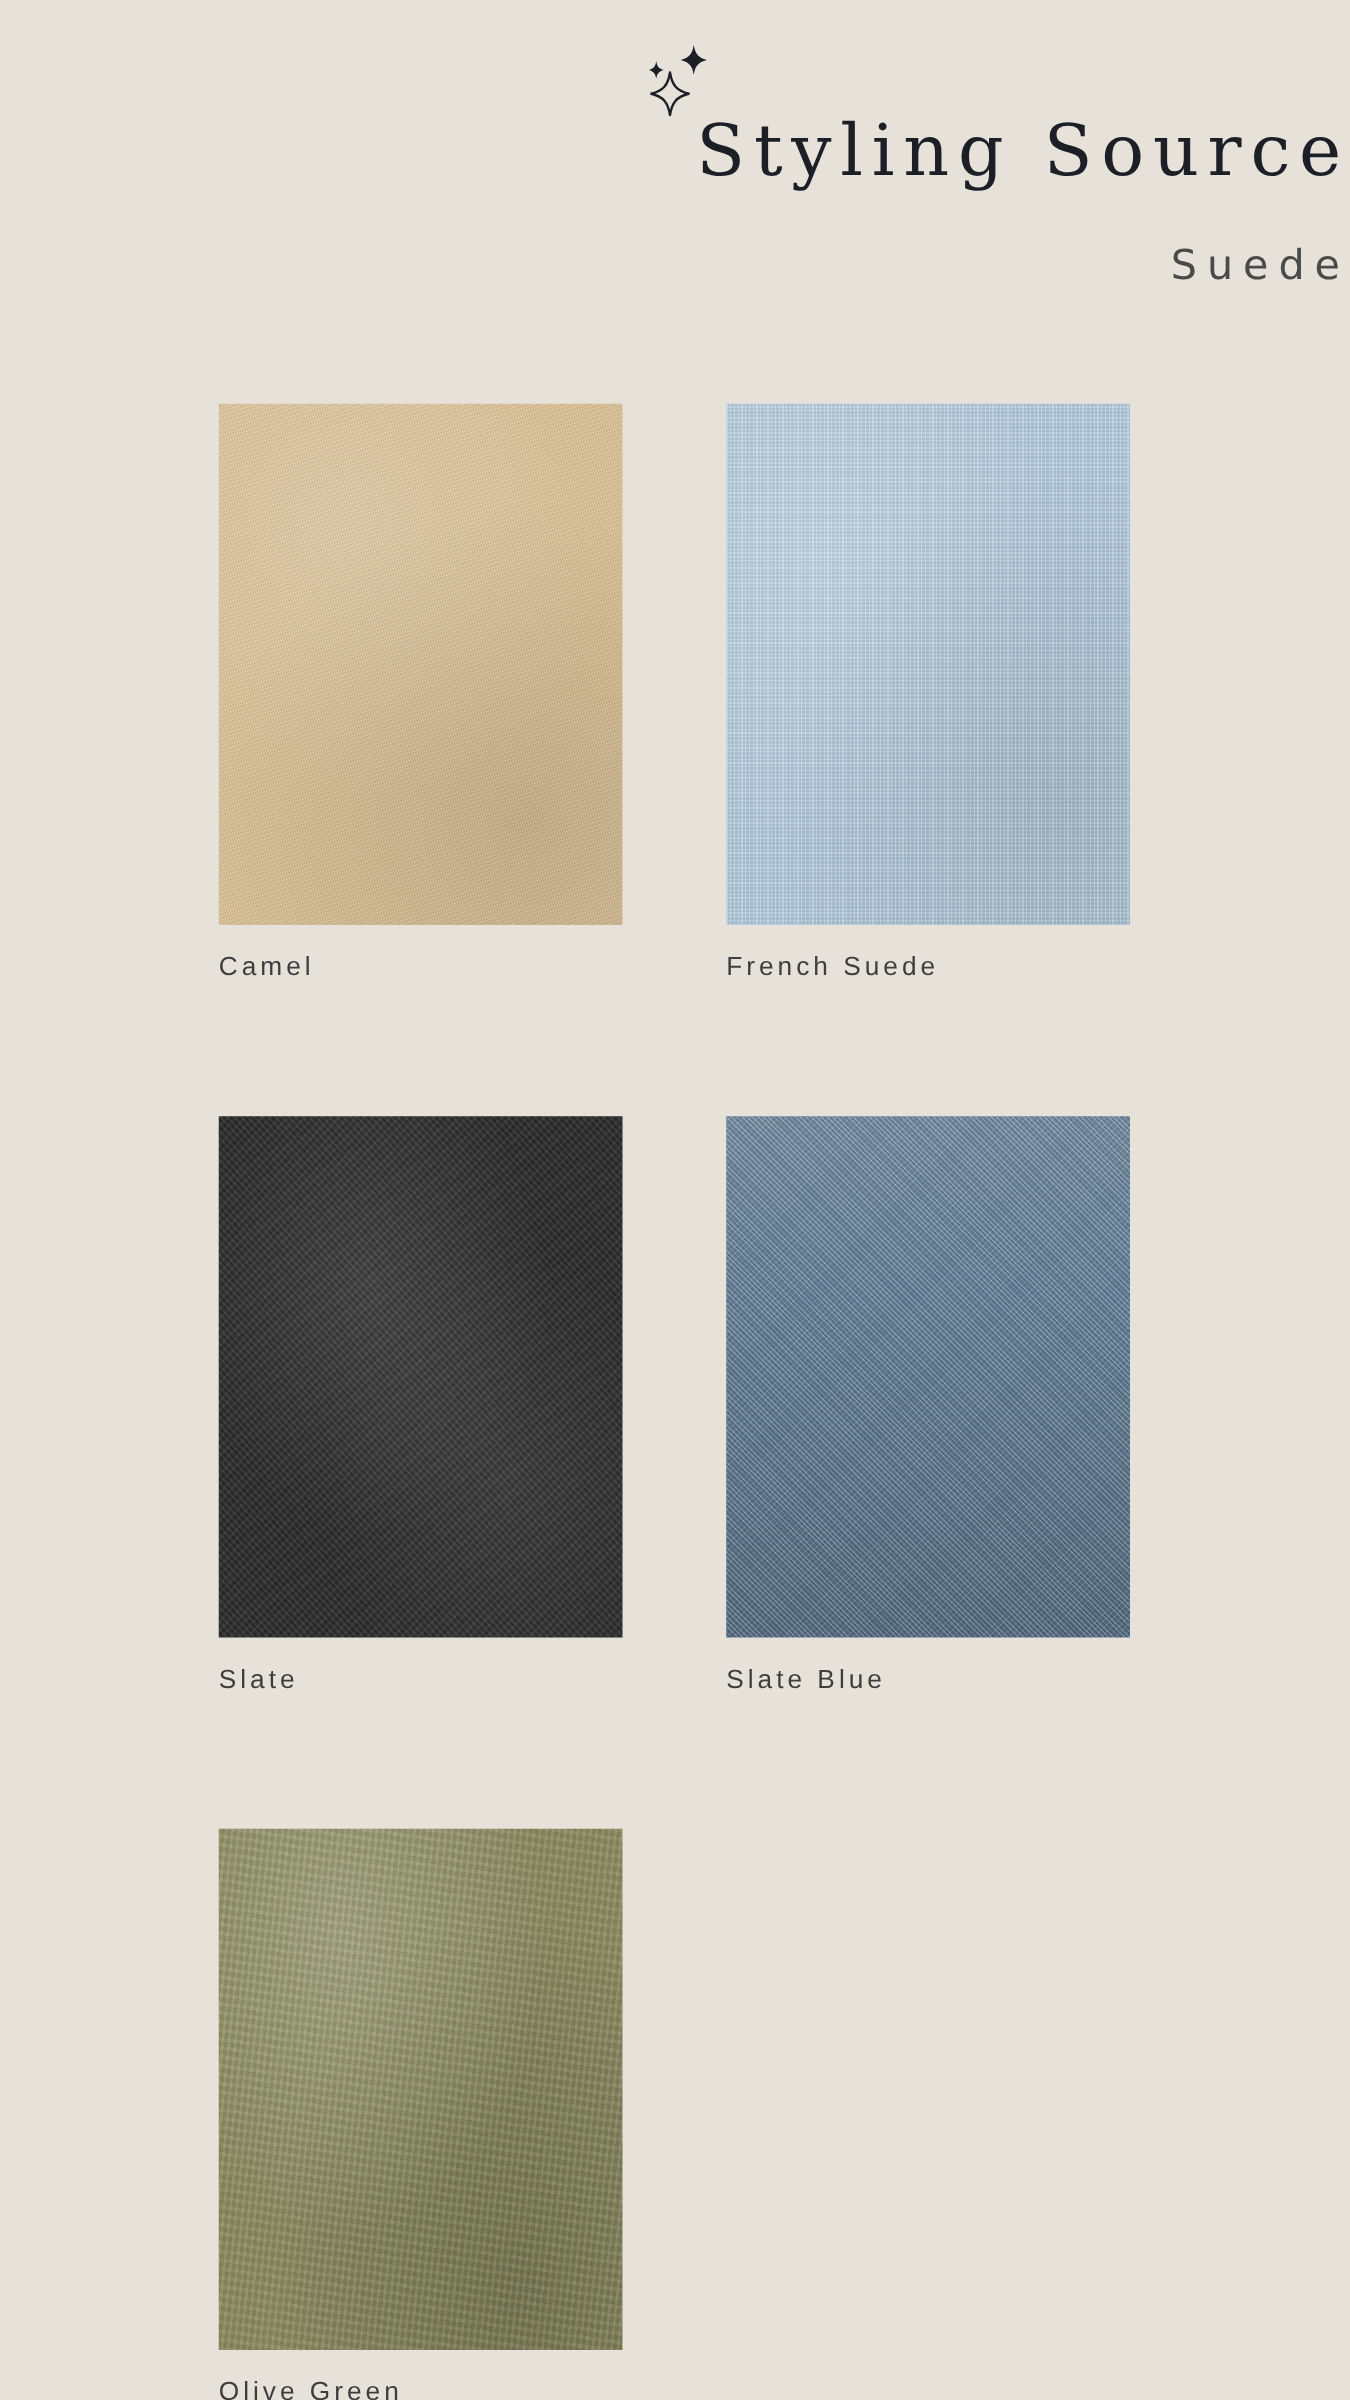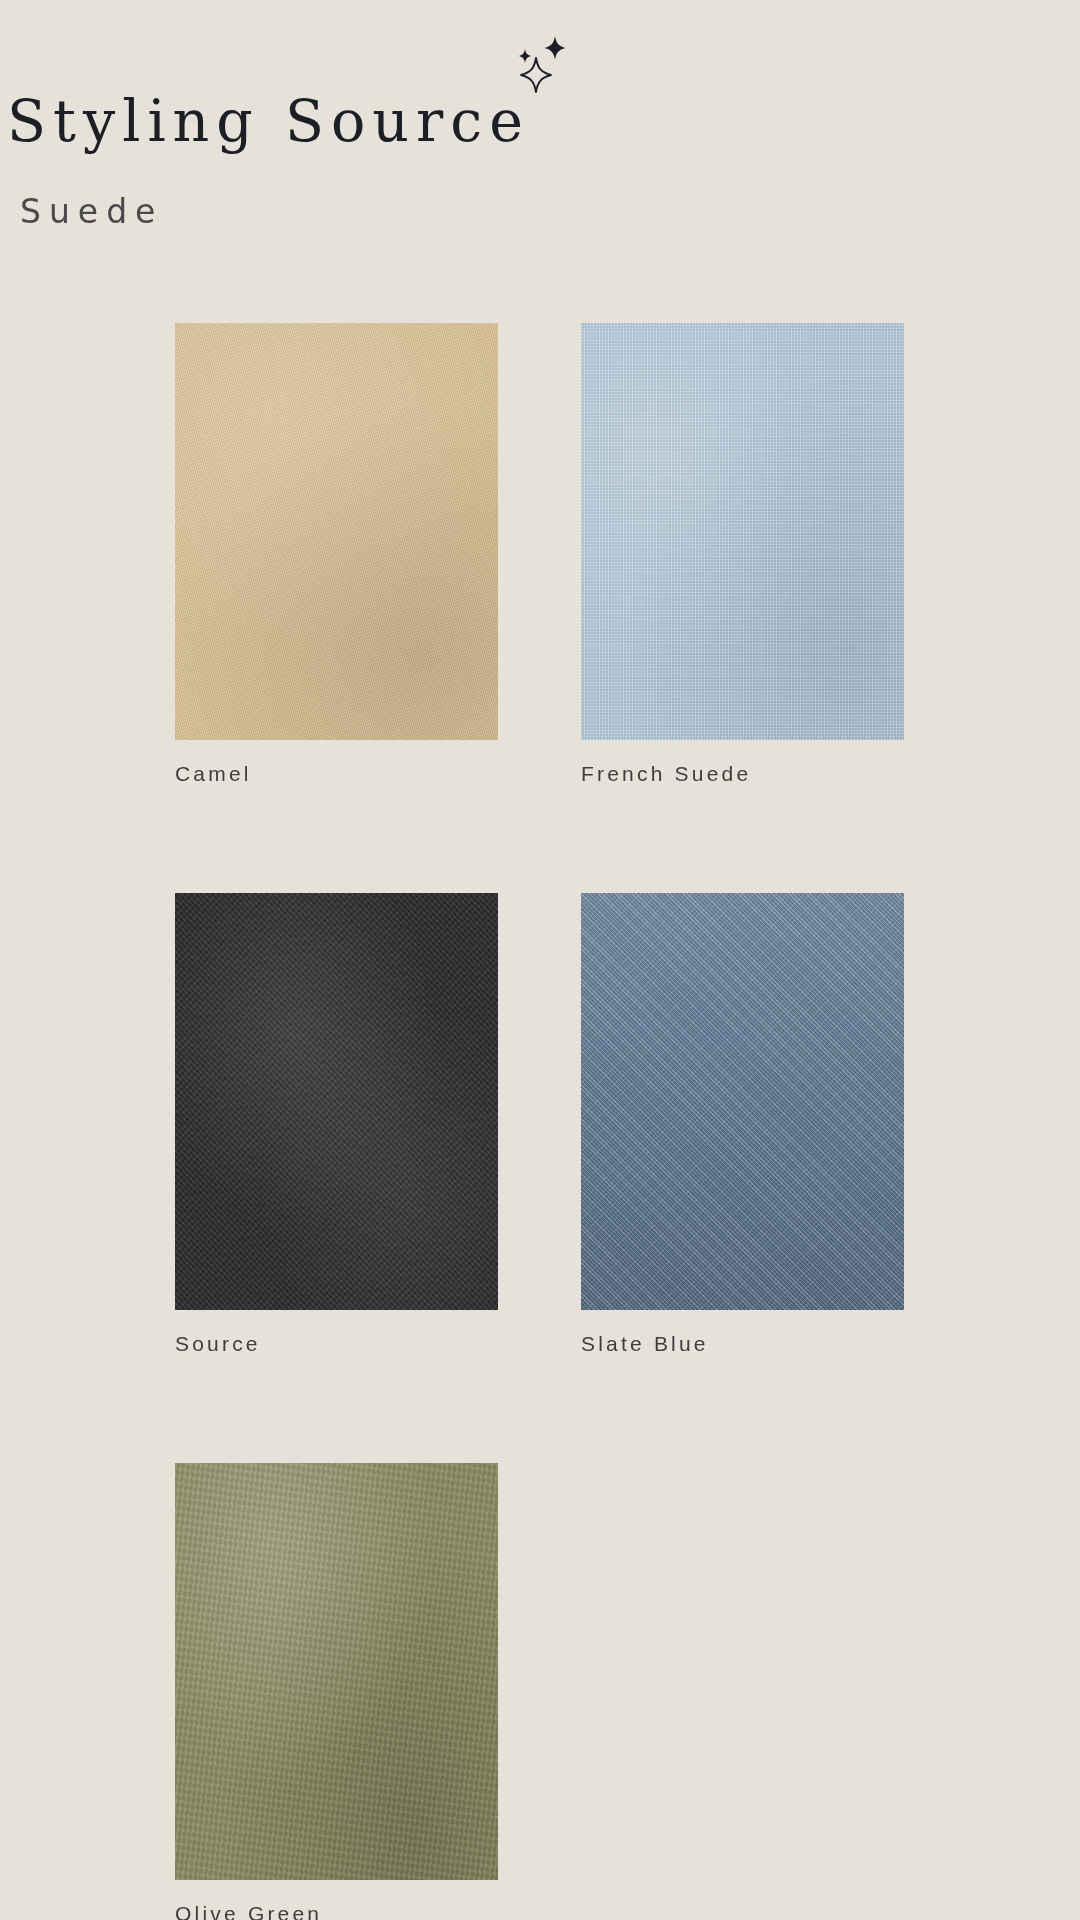--- a/index.html
+++ b/index.html
@@ -18,21 +18,21 @@
   .page {
     position: relative;
     width: 1080px;
     height: 1920px;
     background: #e6e2da;
   }
 
   
   .header {
     padding-top: 30px;
-    text-align: left;
+    text-align: right;
   }
 
   .sparkle-cluster {
     position: relative;
     width: 90px;
     height: 68px;
     margin: 0 auto -6px auto;
     display: block;
   }
 
@@ -177,21 +177,21 @@
       <div class="swatch-chip tex-weave" style="background-color: rgb(182, 205, 222);">
         <div class="grain"></div>
       </div>
       <div class="swatch-label">French Suede</div>
     </div>
 
     <div class="swatch-card">
       <div class="swatch-chip tex-mottle" style="background-color: rgb(45, 45, 46);">
         <div class="grain"></div>
       </div>
-      <div class="swatch-label">Source</div>
+      <div class="swatch-label">Slate</div>
     </div>
 
 
     <div class="swatch-card">
       <div class="swatch-chip tex-denim" style="background-color: rgb(106, 134, 159);">
         <div class="grain"></div>
       </div>
       <div class="swatch-label">Slate Blue</div>
     </div>
 

